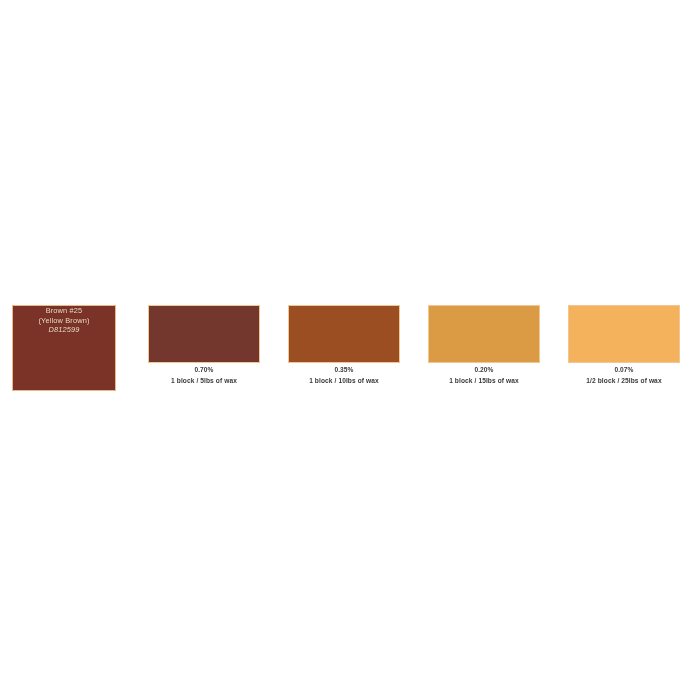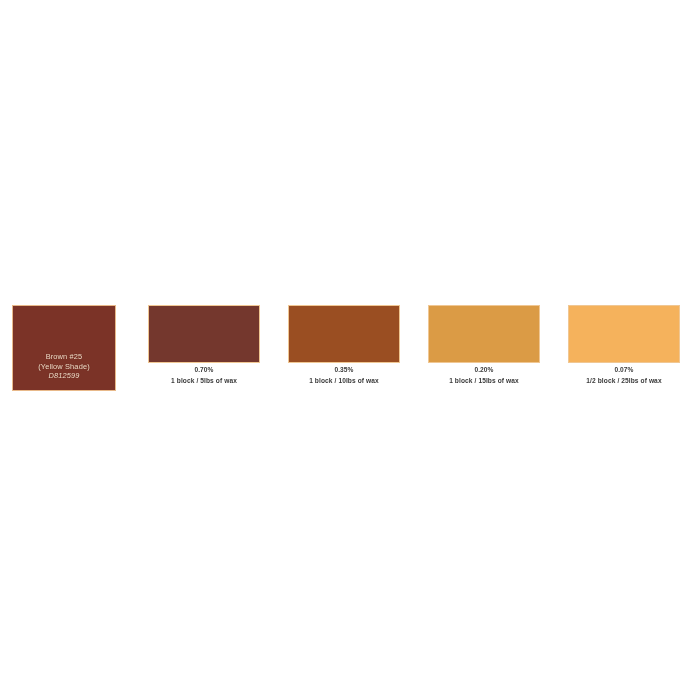--- a/index.html
+++ b/index.html
@@ -29,21 +29,20 @@
     position: absolute;
     left: 12px;
     top: 305px;
     width: 104px;
     height: 86px;
     box-sizing: border-box;
     border: 1px solid #e8b98a;
     display: flex;
     flex-direction: column;
     align-items: center;
-    justify-content: flex-end;
     padding-bottom: 9px;
   }
   .master-swatch .swatch-text {
     color: #f3ddc8;
     font-size: 7.4px;
     line-height: 9.6px;
     letter-spacing: 0.15px;
     text-align: center;
     white-space: nowrap;
     text-shadow: 0 0 1px rgba(60,20,12,0.55);
@@ -95,21 +94,21 @@
   .cap-3 { left: 408px; }
   .cap-4 { left: 548px; }
 </style>
 </head>
 <body style="background-color: rgb(255, 255, 255);">
 
 <div id="swatch-chart" style="background-color: rgb(255, 255, 255);">
 
   <div class="master-swatch" style="background-color: rgb(123, 51, 39); border-color: rgb(232, 185, 138);">
     <span class="swatch-text" style="color: rgb(243, 221, 200);">Brown #25</span>
-    <span class="swatch-text" style="color: rgb(243, 221, 200);">(Yellow Shade)</span>
+    <span class="swatch-text" style="color: rgb(243, 221, 200);">(Yellow Brown)</span>
     <span class="swatch-text" style="color: rgb(243, 221, 200); font-style: italic;">D812599</span>
   </div>
 
   <div class="dilution-swatch col-1" style="background-color: rgb(116, 55, 45); border-color: rgb(240, 199, 147);"></div>
   <div class="dilution-caption cap-1">
     <span class="pct">0.70%</span>
     <span class="ratio">1 block / 5lbs of wax</span>
   </div>
 
   <div class="dilution-swatch col-2" style="background-color: rgb(154, 78, 34); border-color: rgb(240, 199, 147);"></div>

